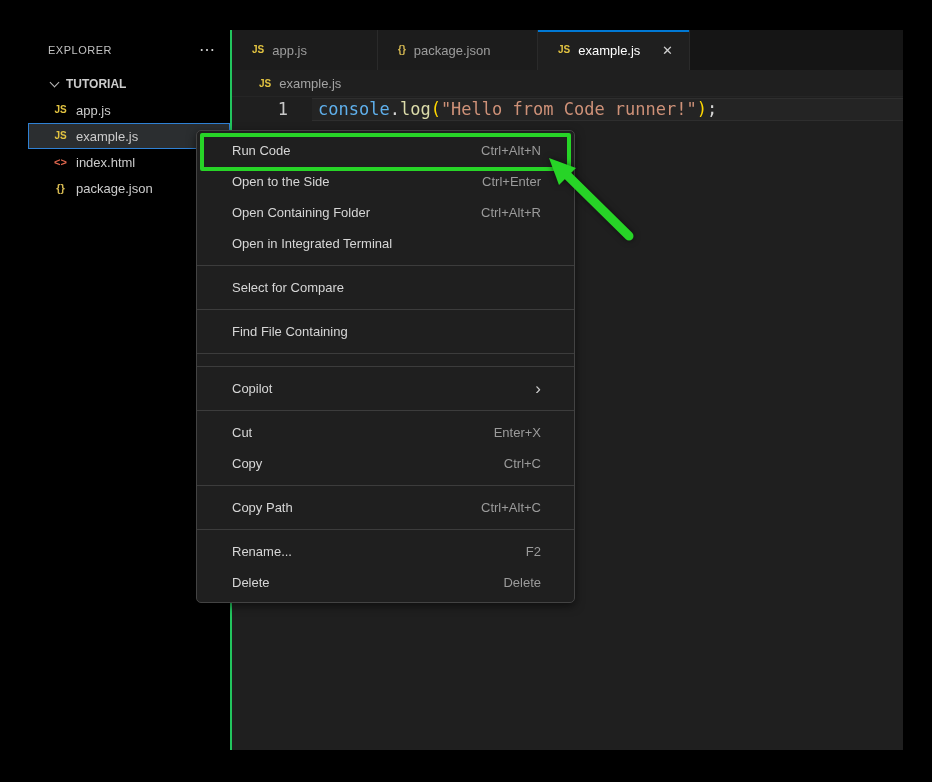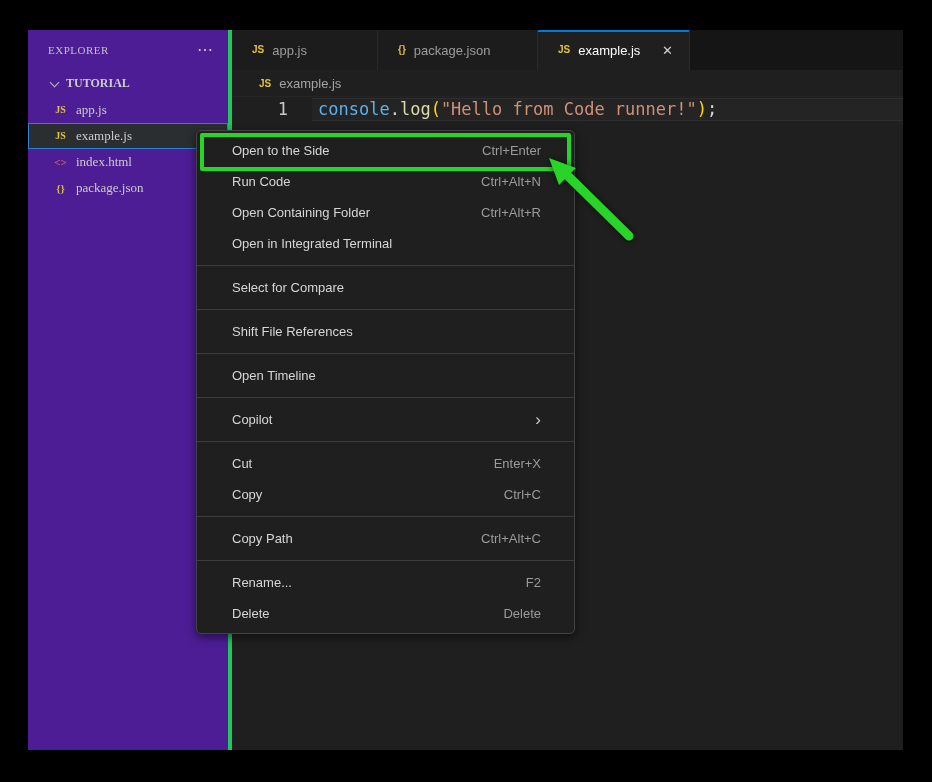--- a/index.html
+++ b/index.html
@@ -16,24 +16,23 @@
   .window {
     position: absolute; left: 28px; top: 30px;
     width: 875px; height: 720px;
     background: #1f1f1f;
     display: flex;
   }
 
   
   .sidebar {
     width: 204px; flex: 0 0 204px;
-    background: #4c1d95;
-    border-right: 4px solid #22c55e;
+    background: #000000;
+    border-right: 2px solid #22c55e;
     color: #cccccc;
-    font-family: Liberation Serif, serif;
   }
   .sidebar-header {
     height: 40px;
     display: flex; align-items: center; justify-content: space-between;
     padding: 0 14px 0 20px;
   }
   .sb-title { font-size: 11px; letter-spacing: .5px; color: #c2c2c2; }
   .sb-more { font-size: 16px; color: #cfcfcf; cursor: pointer; line-height: 1; letter-spacing: 1px; }
   .section-row {
     height: 27px;
@@ -218,46 +217,43 @@
           <div class="gutter">1</div>
           <div class="line" id="code-line"><span class="tok" style="color: rgb(95, 176, 236);">console</span><span class="tok" style="color: rgb(212, 212, 212);">.</span><span class="tok" style="color: rgb(220, 220, 170);">log</span><span class="tok" style="color: rgb(255, 215, 0);">(</span><span class="tok" style="color: rgb(206, 145, 120);">"Hello from Code runner!"</span><span class="tok" style="color: rgb(255, 215, 0);">)</span><span class="tok" style="color: rgb(212, 212, 212);">;</span></div>
         </div>
       </div>
     </div>
 
   </div>
 
   <div class="ctx-menu" id="ctx-menu">
       <div class="mi">
+        <span class="ml">Run Code</span>
+        <span class="sc">Ctrl+Alt+N</span>
+      </div>
+      <div class="mi">
         <span class="ml">Open to the Side</span>
         <span class="sc">Ctrl+Enter</span>
       </div>
       <div class="mi">
-        <span class="ml">Run Code</span>
-        <span class="sc">Ctrl+Alt+N</span>
-      </div>
-      <div class="mi">
         <span class="ml">Open Containing Folder</span>
         <span class="sc">Ctrl+Alt+R</span>
       </div>
       <div class="mi">
         <span class="ml">Open in Integrated Terminal</span>
       </div>
       <div class="msep"></div>
       <div class="mi">
         <span class="ml">Select for Compare</span>
       </div>
       <div class="msep"></div>
       <div class="mi">
-        <span class="ml">Shift File References</span>
-      </div>
-      <div class="msep"></div>
-      <div class="mi">
-        <span class="ml">Open Timeline</span>
-      </div>
+        <span class="ml">Find File Containing</span>
+      </div>
+      <div class="msep"></div>
       <div class="msep"></div>
       <div class="mi">
         <span class="ml">Copilot</span>
         <span class="sub">›</span>
       </div>
       <div class="msep"></div>
       <div class="mi">
         <span class="ml">Cut</span>
         <span class="sc">Enter+X</span>
       </div>

